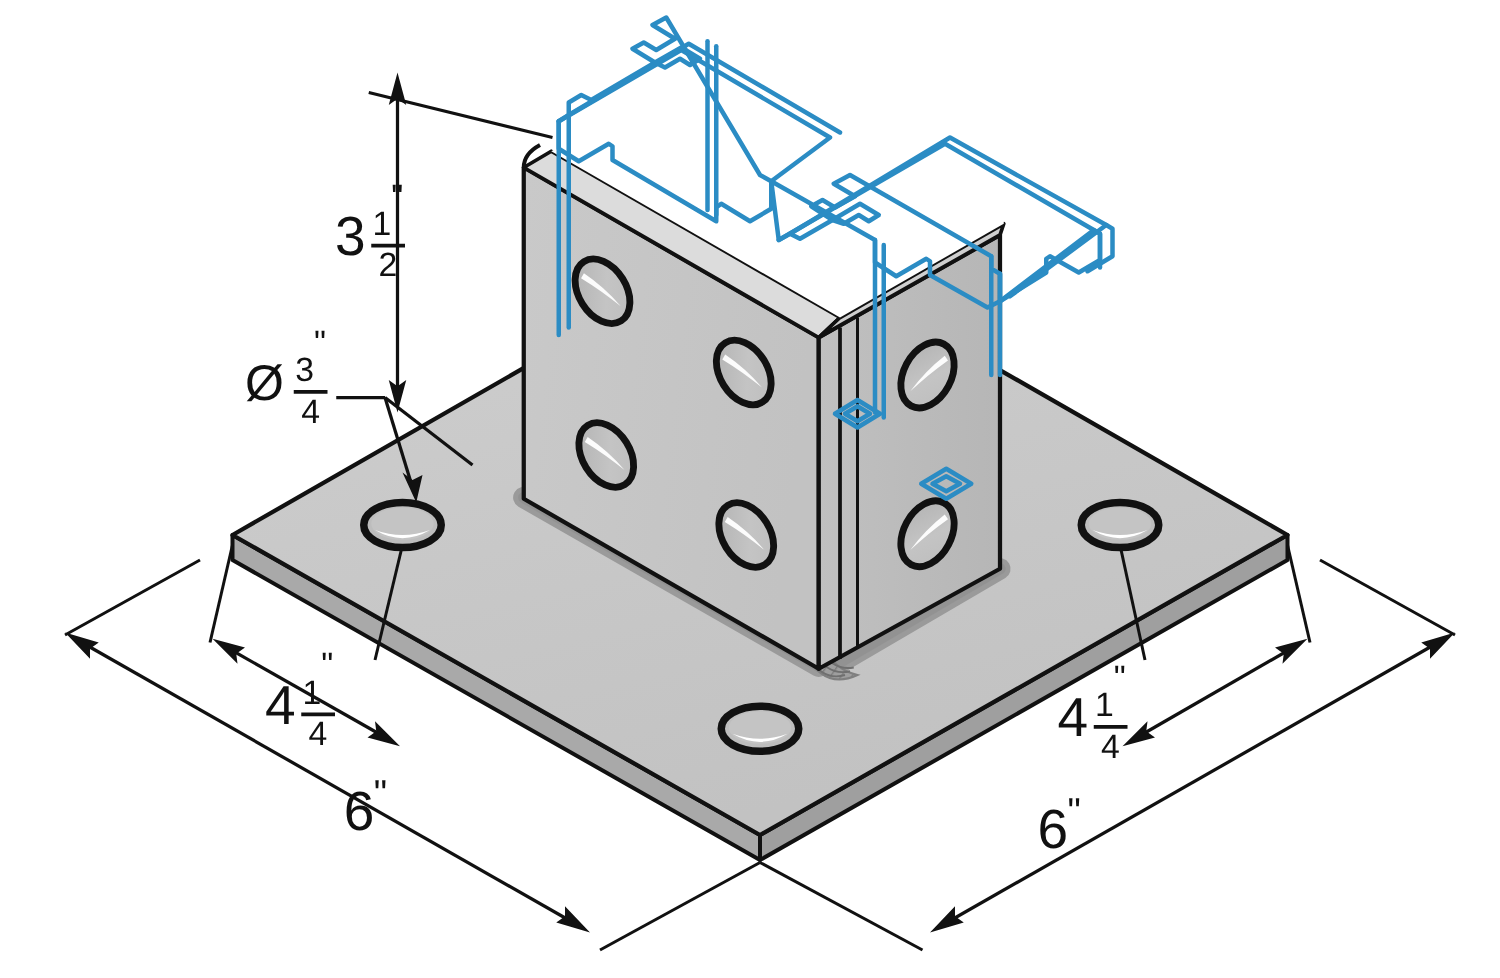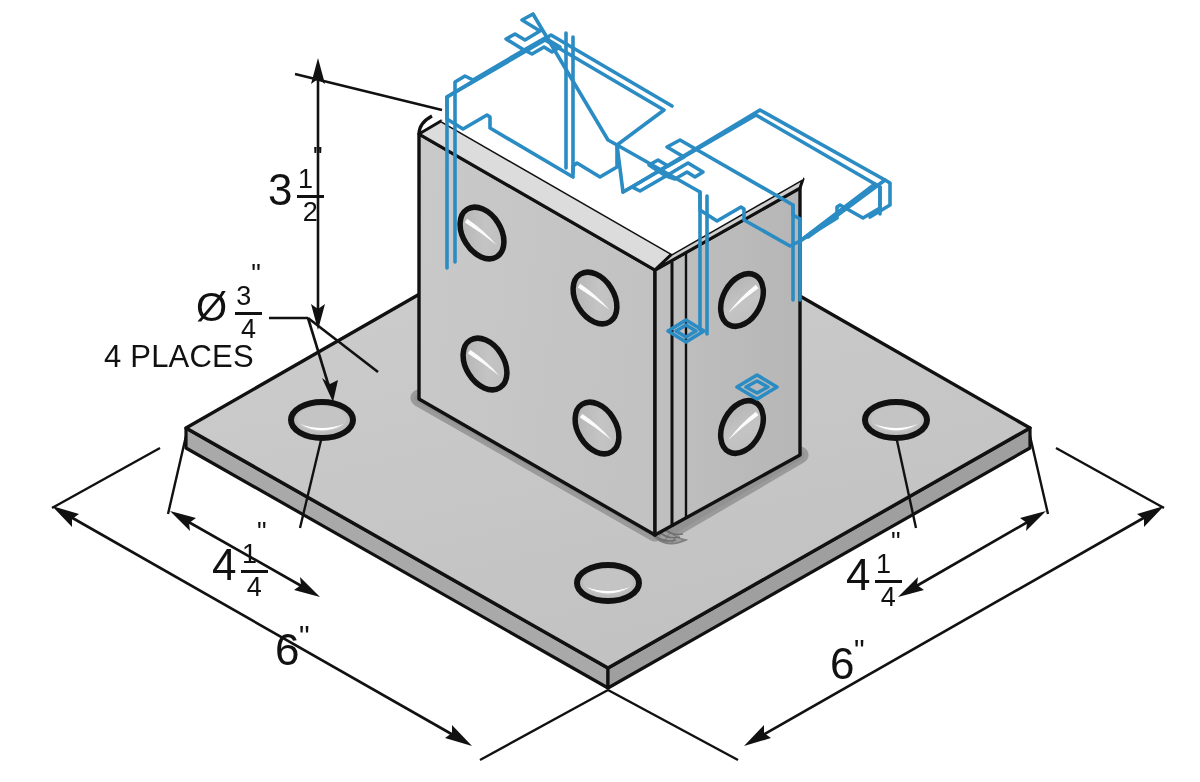--- a/index.html
+++ b/index.html
@@ -328,21 +328,20 @@
     <span class="dia">Ø</span>
     <span class="frac">
       <span class="num">
         <span>3</span><span class="tick">"</span>
       </span>
       <span class="bar"></span>
       <span class="den">4</span>
     </span>
   </div>
 
-  <div class="places" style="left:104px; top:339px;">4 PLACES</div>
 
   <div class="dimlabel" style="left:212px; top:530px;">
     <span class="whole">4</span>
     <span class="frac">
       <span class="num">
         <span>1</span><span class="tick">"</span>
       </span>
       <span class="bar"></span>
       <span class="den">4</span>
     </span>

